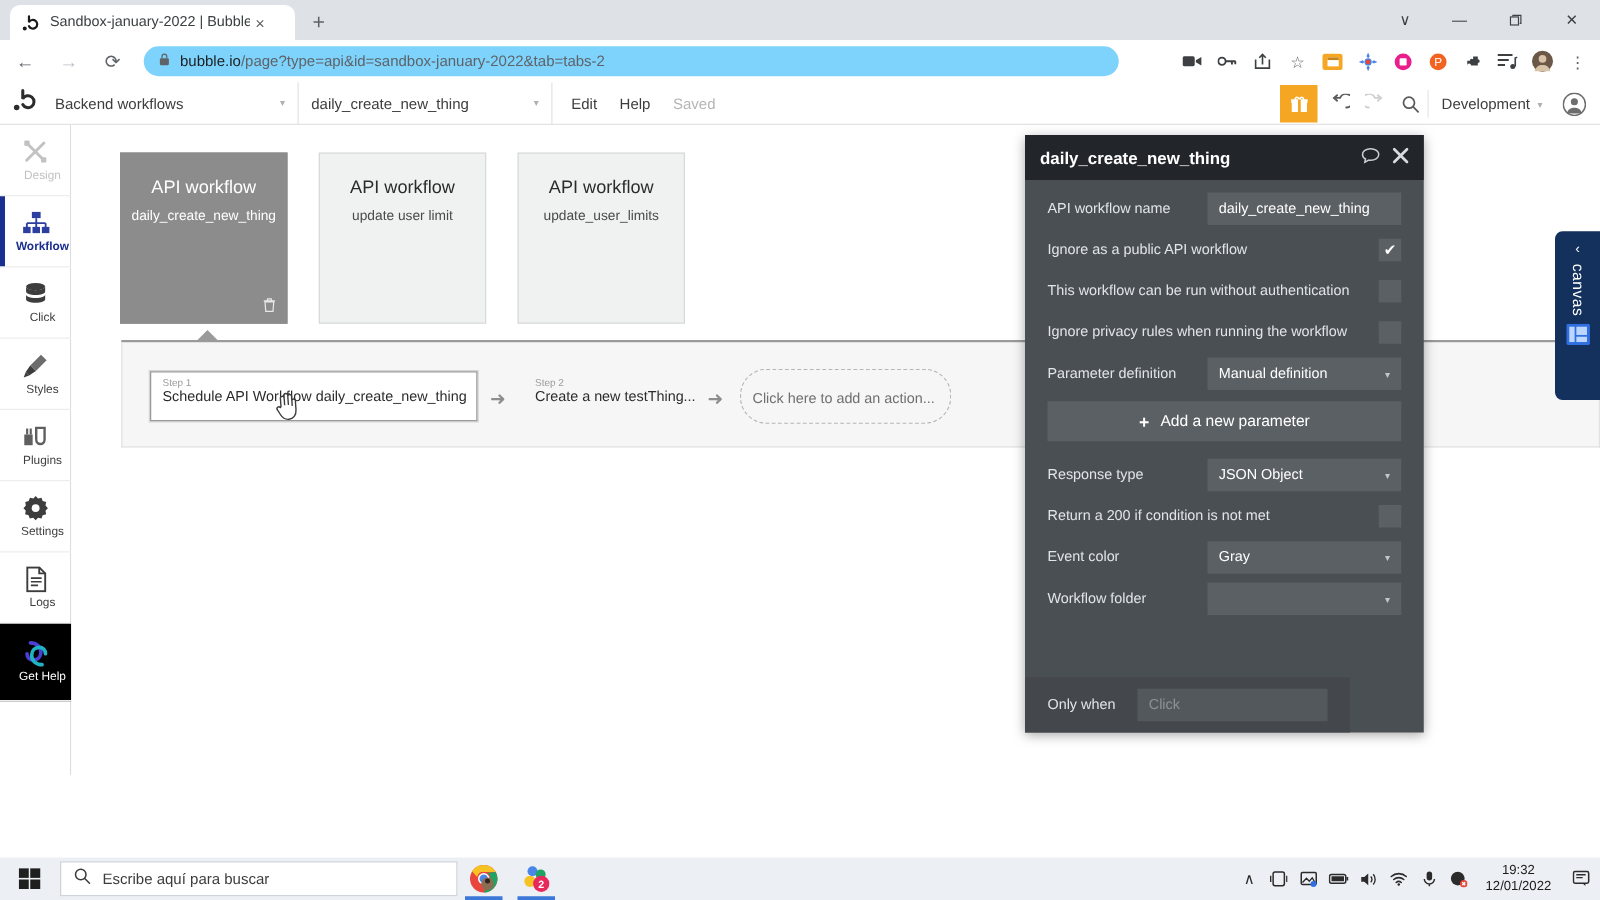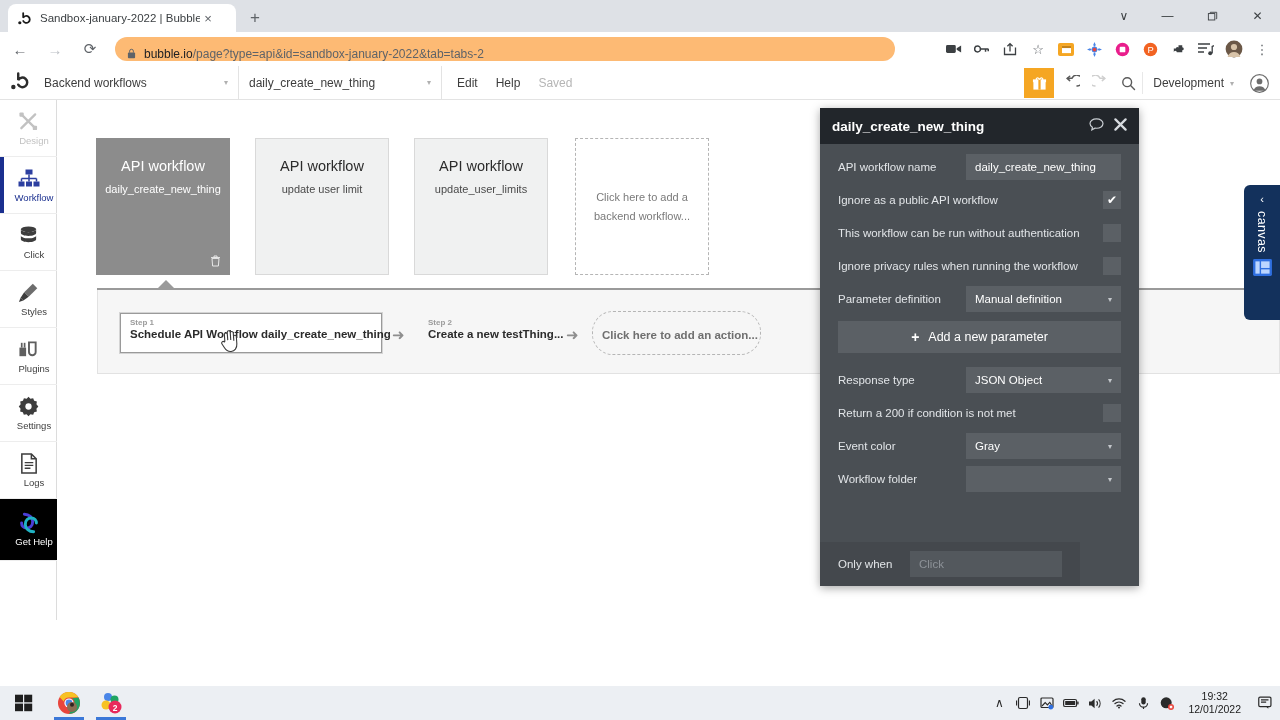--- a/index.html
+++ b/index.html
@@ -55,22 +55,22 @@
     background: #ffffff; display: flex; align-items: center;
   }
   .nav-btn {
     width: 30px; height: 30px; margin-left: 5px;
     display: flex; align-items: center; justify-content: center;
     font-size: 15px; color: #5f6368;
   }
   .nav-btn.disabled { color: #bdc1c6; }
   .omnibox {
     margin-left: 10px; height: 24px; flex: 0 0 780px;
-    background: #fdba74; border-radius: 13px;
-    display: flex; align-items: flex-end; padding: 0 12px;
+    background: #7dd3fc; border-radius: 13px;
+    display: flex; align-items: center; padding: 0 12px;
   }
   .omni-lock { font-size: 10px; color: #5f6368; margin-right: 8px; }
   .omni-url { font-size: 12px; color: #202124; white-space: nowrap; }
   .omni-url .dom { color: #202124; }
   .omni-url .rest { color: #5f6368; }
   .tb-icons { position: absolute; right: 4px; top: 32px; height: 34px;
     display: flex; align-items: center; }
   .tb-ic { width: 28px; height: 28px; display: flex; align-items: center;
     justify-content: center; font-size: 13px; color: #5f6368; position: relative; }
   .ext-sq { width: 16px; height: 13px; border-radius: 2px; }
@@ -119,31 +119,31 @@
     display: flex; flex-direction: column; align-items: center;
     justify-content: center; gap: 2px;
     border-bottom: 1px solid #ededed;
   }
   .side-item .si-label { font-size: 9.5px; color: #3d3d3d; margin-left: 11px; }
   .side-item.muted .si-label { color: #c2c2c2; }
   .side-item.active::before {
     content: ''; position: absolute; left: 0; top: 0; bottom: 0; width: 4px;
     background: #1a2f8f;
   }
-  .side-item.active .si-label { color: #1a2f8f; font-weight: normal; }
+  .side-item.active .si-label { color: #1a2f8f; font-weight: bold; }
   .side-item.gethelp { background: #000; height: 62px; }
   .side-item.gethelp .si-label { color: #fff; }
   .side-icon { height: 22px; display: flex; align-items: center; }
   .side-expander {
     position: absolute; left: 58px; top: 290px; width: 9px; height: 9px;
     color: #555; font-size: 9px;
   }
 
   
-  .main { position: absolute; left: 57px; top: 116px; width: 1223px; height: 520px;
+  .main { position: absolute; left: 57px; top: 100px; width: 1223px; height: 520px;
     background: #fff; }
   .wf-strip { position: absolute; left: 0; top: 0; width: 1223px; height: 172px;
     background: #ffffff; }
   .wf-card {
     position: absolute; top: 22px; width: 134px; height: 137px;
     border: 1px solid #d9d9d9; background: #f0f1f1;
     text-align: center; padding-top: 19px;
   }
   .wf-card.selected { background: #8c8c8c; border-color: #8c8c8c; }
   .wf-card .wc-title { font-size: 14.5px; color: #2b2b2b; }
@@ -169,21 +169,20 @@
   }
   .steps-panel {
     position: absolute; left: 40px; top: 174px; width: 1183px; height: 84px;
     background: #f6f6f6; border-left: 1px solid #e2e2e2;
     border-right: 1px solid #e2e2e2; border-bottom: 1px solid #e2e2e2;
   }
   .step-box {
     position: absolute; top: 23px; height: 40px;
     background: #ffffff; border: 1px solid #cccccc;
     padding: 4px 9px 0 9px;
-    font-weight: bold;
   }
   .step-box.sel { border-color: #9a9a9a; box-shadow: 0 0 0 1px #d4d4d4; }
   .step-lbl { font-size: 8px; color: #9b9b9b; }
   .step-txt { font-size: 11.5px; color: #2b2b2b; margin-top: 1px; white-space: nowrap; }
   .step-box.dash { background: transparent; border: 1px dashed #b5b5b5;
     display: flex; align-items: center; }
   .step-box.dash .step-txt { color: #6f6f6f; margin-top: 0; }
   .arrow { position: absolute; top: 36px; font-size: 15px; color: #8e8e8e; }
   .cursor-hand {
     position: absolute; left: 219px; top: 320px; font-size: 19px;
@@ -567,26 +566,20 @@
         </div>
       </div>
       <div class="wf-card" style="left:198px;">
         <div class="wc-title">API workflow</div>
         <div class="wc-sub">update user limit</div>
       </div>
       <div class="wf-card" style="left:357px;">
         <div class="wc-title">API workflow</div>
         <div class="wc-sub">update_user_limits</div>
       </div>
-      <div class="wf-card add" style="left:518px;">
-        <div class="wc-addtext">
-          <span>Click here to add a</span><br>
-          <span>backend workflow...</span>
-        </div>
-      </div>
     </div>
 
     <div class="divider-line"></div>
     <div class="nub"></div>
 
     <div class="steps-panel">
       <div class="step-box sel" style="left:22px;width:262px;">
         <div class="step-lbl">Step 1</div>
         <div class="step-txt">Schedule API Workflow daily_create_new_thing</div>
       </div>
@@ -735,20 +728,29 @@
     <div class="tb-start">
       <svg width="18" height="18" viewBox="0 0 18 18">
           <g fill="#1f1f1f">
             <rect x="0" y="0.7" width="8" height="7.6"></rect>
             <rect x="9.2" y="0.7" width="8" height="7.6"></rect>
             <rect x="0" y="9.6" width="8" height="7.6"></rect>
             <rect x="9.2" y="9.6" width="8" height="7.6"></rect>
           </g>
         </svg>
     </div>
+    <div class="tb-search">
+      <span>
+        <svg width="14" height="14" viewBox="0 0 16 16">
+            <circle cx="6.4" cy="6.4" r="4.8" fill="none" stroke="#3c3c3c" stroke-width="1.4"></circle>
+            <path d="M10 10l4.4 4.4" stroke="#3c3c3c" stroke-width="1.4" stroke-linecap="round"></path>
+          </svg>
+      </span>
+      <span class="tb-search-text">Escribe aquí para buscar</span>
+    </div>
     <div class="tb-app active">
       <svg width="24" height="24" viewBox="0 0 24 24">
           <circle cx="12" cy="12" r="11" fill="#e8453c"></circle>
           <path d="M12 1a11 11 0 0 1 9.5 5.5H12a5.5 5.5 0 0 0-5.3 4L2.6 5.9A11 11 0 0 1 12 1z" fill="#f7c223"></path>
           <path d="M21.5 6.5A11 11 0 0 1 12 23l4.7-8.1A5.5 5.5 0 0 0 17.5 12c0-2-1.1-3.8-2.7-4.7z" fill="#1fa463"></path>
           <circle cx="12" cy="12" r="4.6" fill="#ffffff"></circle>
           <circle cx="12" cy="12" r="3.4" fill="#4a86e8"></circle>
           <circle cx="15" cy="16" r="5" fill="#8a6d52"></circle>
           <circle cx="15" cy="13.8" r="2" fill="#2e2320"></circle>
         </svg>

